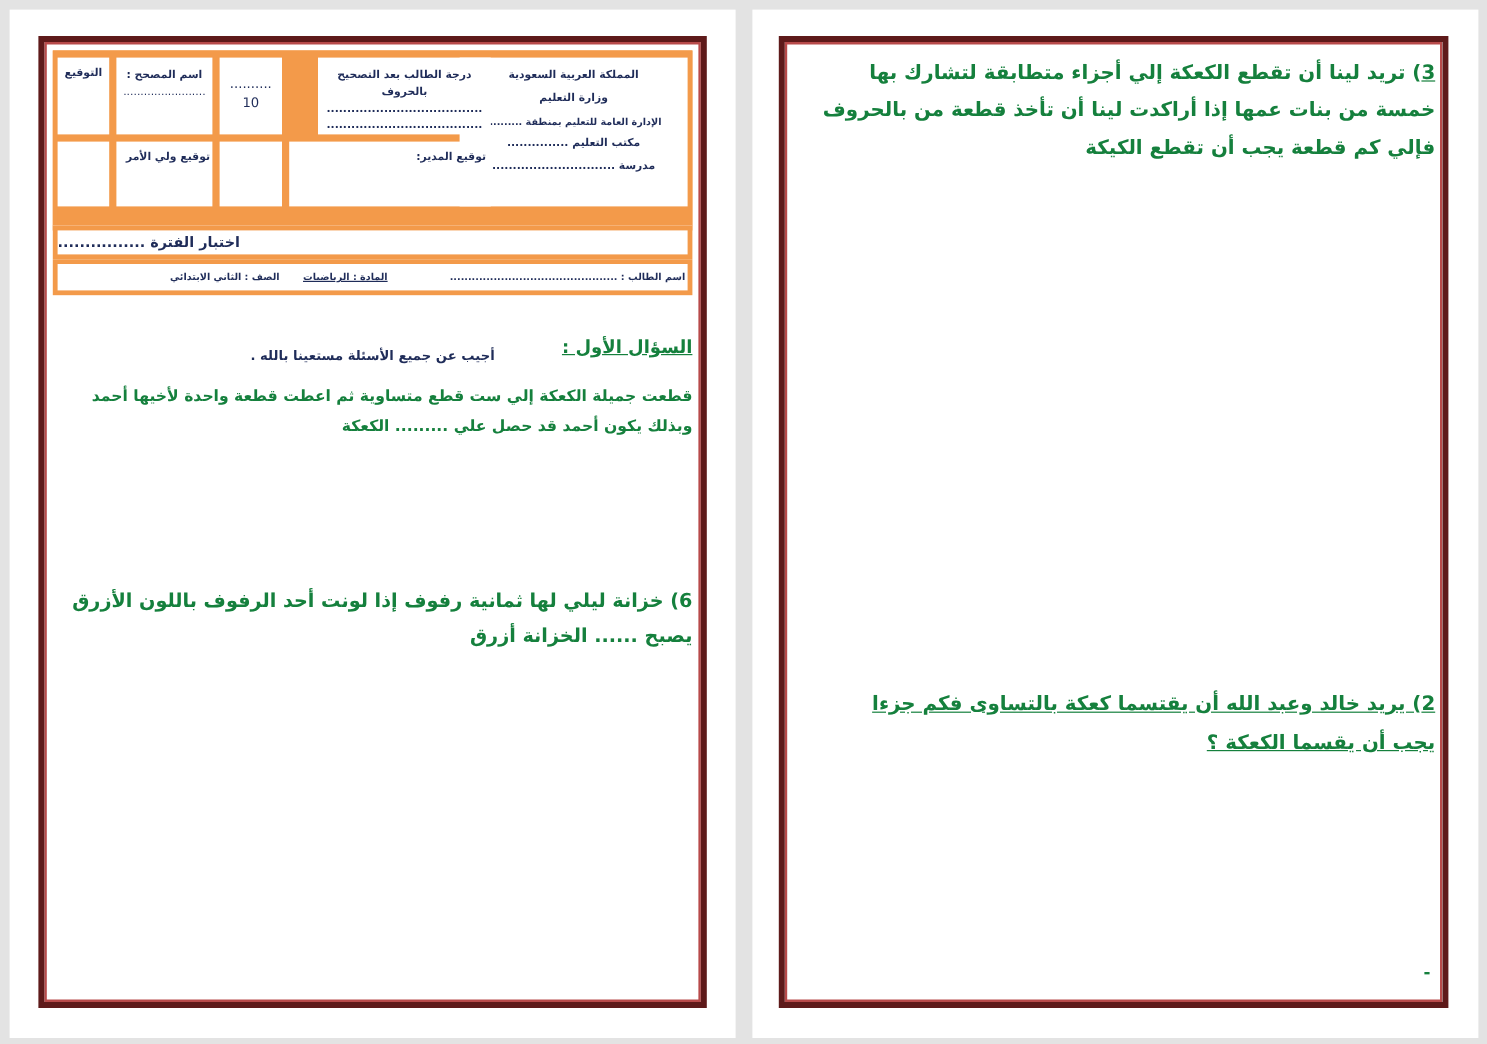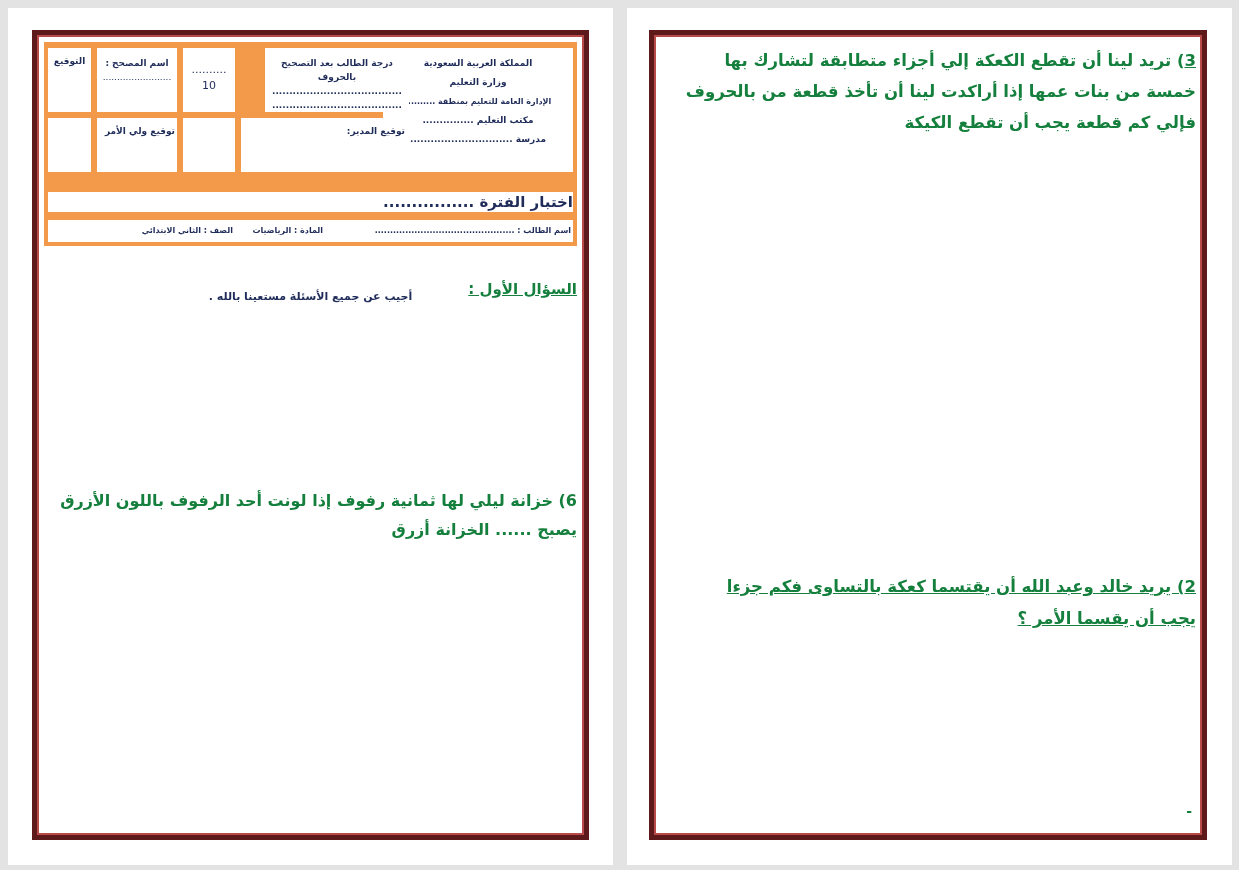--- a/index.html
+++ b/index.html
@@ -64,47 +64,51 @@
           <span>توقيع المدير:</span>
         </div>
         <div class="cell" style="right:338px;top:70px;width:52px;height:54px;"></div>
         <div class="cell" style="right:396px;top:70px;width:80px;height:54px;text-align:right;padding:8px 2px;box-sizing:border-box;">
           <span>توقيع ولي الأمر</span>
         </div>
         <div class="cell" style="right:482px;top:70px;left:0;height:54px;"></div>
       </div>
 
       <div class="title-box" style="top:146px;height:20px;">
-        <div style="text-align:right;font-size:15px;font-weight:bold;color:#1f2c59;line-height:20px;">اختبار الفترة ................</div>
+        <div style="text-align:left;font-size:12px;font-weight:bold;color:#1f2c59;line-height:20px;">اختبار الفترة ................</div>
       </div>
       <div class="title-box" style="top:174px;height:22px;font-size:8px;font-weight:bold;color:#1f2c59;">
         <span style="position:absolute;right:2px;top:6px;">اسم الطالب : ..............................................</span>
-        <span style="position:absolute;right:250px;top:6px;">المادة : الرياضيات</span>
+        <span style="position:absolute;right:250px;top:6px;text-decoration:underline;">المادة : الرياضيات</span>
         <span style="position:absolute;right:340px;top:6px;">الصف : الثاني الابتدائي</span>
       </div>
       <div style="position:absolute;top:204px;left:0;right:0;text-align:center;font-size:11px;font-weight:bold;color:#1f2c59;margin-top:44px;">أجيب عن جميع الأسئلة مستعينا بالله .</div>
 
       <div class="q-text u" style="position:absolute;top:238px;right:0;font-size:15px;">السؤال الأول :</div>
+      <div class="q-text" style="position:absolute;top:276px;right:0;left:0;font-size:13px;line-height:25px;">
+        <div>قطعت جميلة الكعكة إلي ست قطع متساوية ثم اعطت قطعة واحدة لأخيها أحمد</div>
+        <div>وبذلك يكون أحمد قد حصل علي ......... الكعكة</div>
+      </div>
 
       <div class="q-text" style="position:absolute;top:444px;right:0;left:0;font-size:16px;line-height:29px;">
         <div>6) خزانة ليلي لها ثمانية رفوف إذا لونت أحد الرفوف باللون الأزرق</div>
         <div>يصبح ...... الخزانة أزرق</div>
       </div>
     </div>
   </div>
 </div>
 
 <div class="page" id="page-right">
   <div class="frame">
     <div class="inner" style="inset:4px 6px;">
       <div class="q-text" style="position:absolute;top:6px;right:0;left:0;font-size:16.5px;line-height:31px;">
         <div><span class="u">3</span><span>) تريد لينا أن تقطع الكعكة إلي أجزاء متطابقة لتشارك بها</span></div>
         <div>خمسة من بنات عمها إذا أراكدت لينا أن تأخذ قطعة من بالحروف</div>
         <div>فإلي كم قطعة يجب أن تقطع الكيكة</div>
       </div>
       <div class="q-text u" style="position:absolute;top:532px;right:0;left:0;font-size:16.5px;line-height:32px;">
         <div>2) يريد خالد وعبد الله أن يقتسما كعكة بالتساوى فكم جزءا</div>
-        <div>يجب أن يقسما الأمر ؟</div>
+        <div>يجب أن يقسما الكعكة ؟</div>
       </div>
       <div class="q-text" style="position:absolute;bottom:12px;right:4px;font-size:14px;">-</div>
     </div>
   </div>
 </div>
 
 </body></html>

